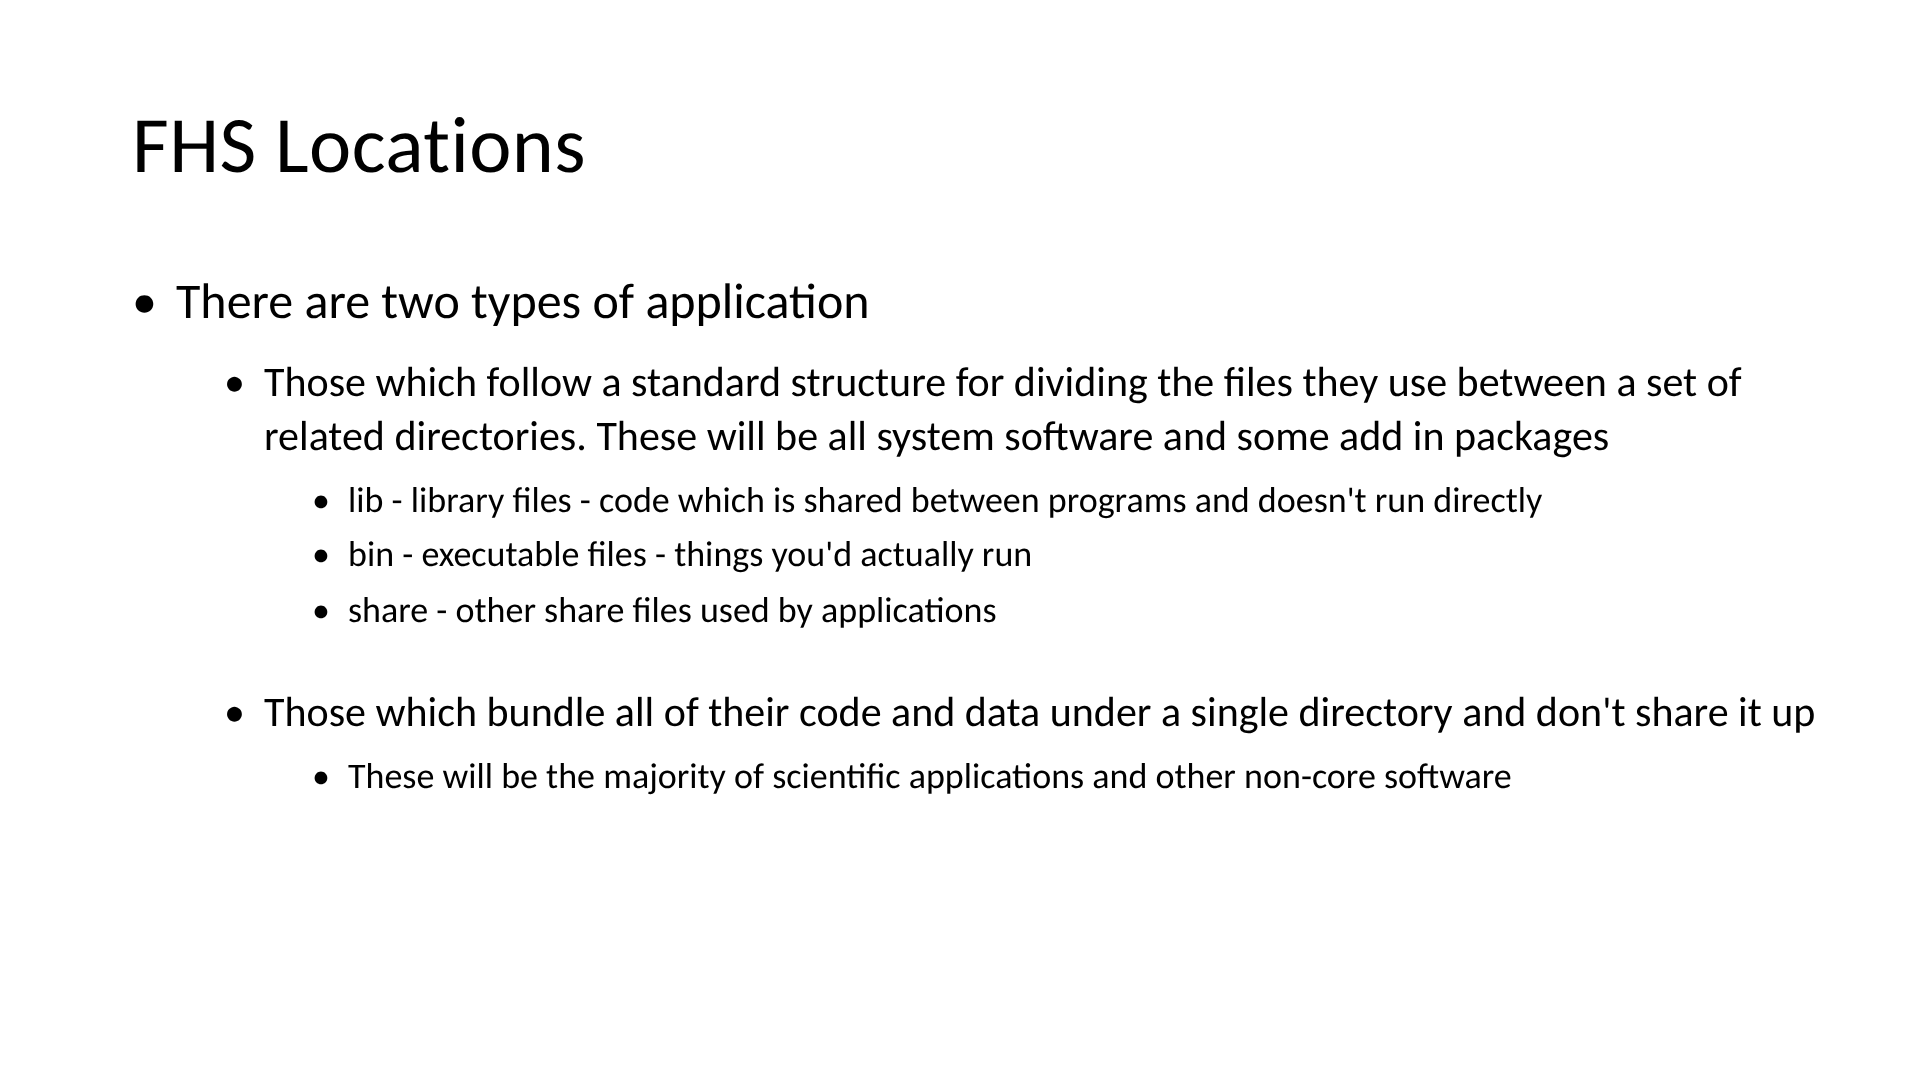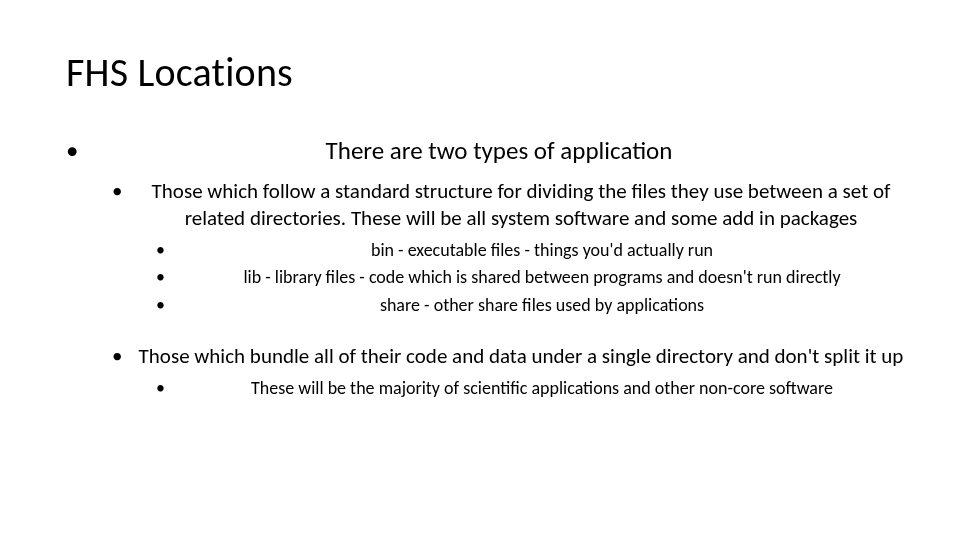--- a/index.html
+++ b/index.html
@@ -25,21 +25,20 @@
     font-size: 40px;
     font-weight: 400;
     color: #000;
     letter-spacing: 0.2px;
   }
   .body {
     position: absolute;
     left: 66px;
     top: 135px;
     right: 50px;
-    text-align: center;
   }
   ul {
     list-style: none;
     margin: 0;
     padding: 0;
   }
   li {
     position: relative;
   }
   
@@ -99,27 +98,27 @@
 <div class="slide">
   <div class="title">FHS Locations</div>
   <div class="body">
     <ul class="lvl1">
       <li>
         <span>There are two types of application</span>
         <ul class="lvl2">
           <li>
             <span>Those which follow a standard structure for dividing the files they use between a set of related directories. These will be all system software and some add in packages</span>
             <ul class="lvl3">
+              <li><span>lib - library files - code which is shared between programs and doesn't run directly</span></li>
               <li><span>bin - executable files - things you'd actually run</span></li>
-              <li><span>lib - library files - code which is shared between programs and doesn't run directly</span></li>
               <li><span>share - other share files used by applications</span></li>
             </ul>
           </li>
           <li>
-            <span>Those which bundle all of their code and data under a single directory and don't split it up</span>
+            <span>Those which bundle all of their code and data under a single directory and don't share it up</span>
             <ul class="lvl3">
               <li><span>These will be the majority of scientific applications and other non-core software</span></li>
             </ul>
           </li>
         </ul>
       </li>
     </ul>
   </div>
 </div>
 

